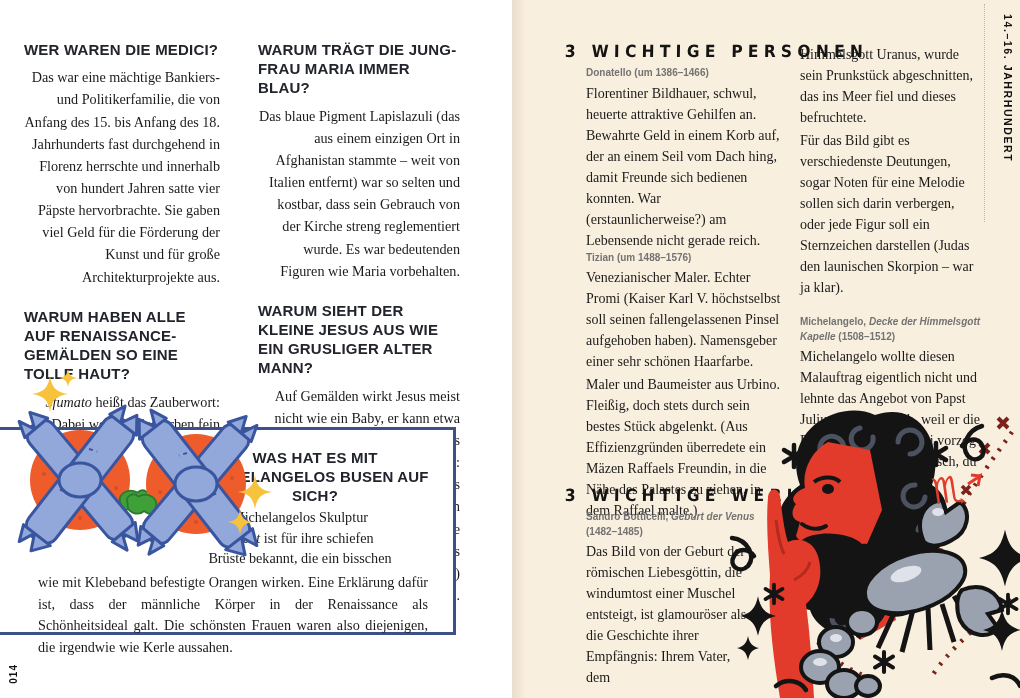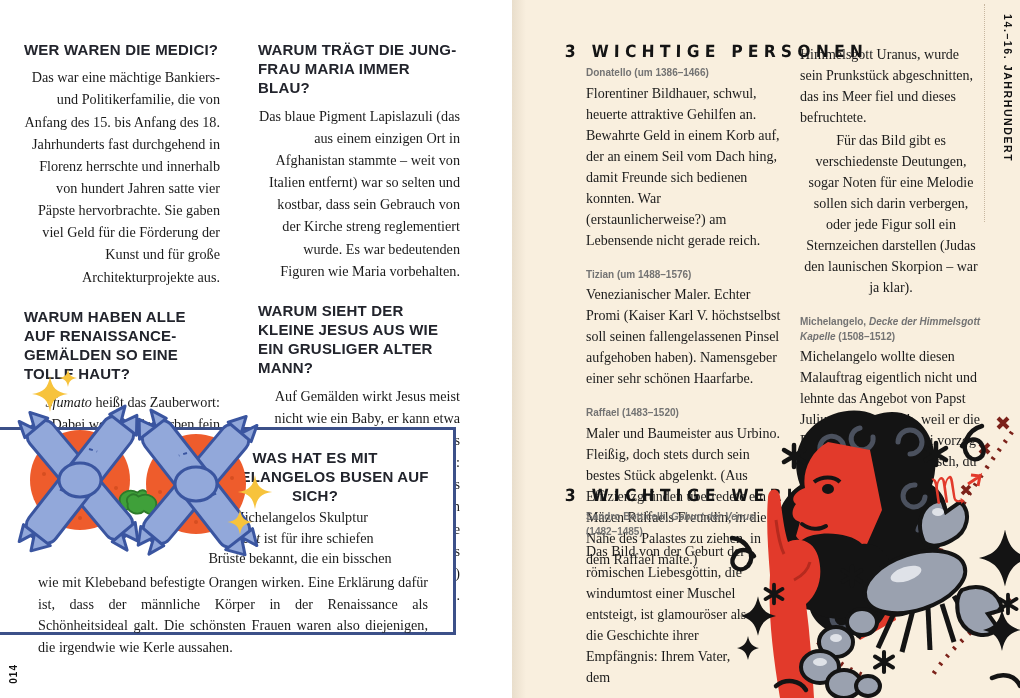--- a/index.html
+++ b/index.html
@@ -109,36 +109,35 @@
     <use href="#spark4" class="spark" transform="translate(240,156) scale(0.7)"></use>
   </svg>
 
   <div id="folio" class="abs">014</div>
 
   <div class="abs script-head" style="left:565px;top:42px;">3 WICHTIGE PERSONEN</div>
 
   <div class="abs rp-col" style="left:586px;top:66px;">
     <div class="entry-head">Donatello (um 1386–1466)</div>
     <p class="entry-body" style="margin:2px 0 0 0;">Florentiner Bildhauer, schwul, heuerte attraktive Gehilfen an. Bewahrte Geld in einem Korb auf, der an einem Seil vom Dach hing, damit Freunde sich bedienen konnten. War (erstaunlicherweise?) am Lebensende nicht gerade reich.</p>
-    <div class="entry-head" style="margin-top:17px;">Tizian (um 1488–1576)</div>
+    <div class="entry-head" style="margin-top:0;">Tizian (um 1488–1576)</div>
     <p class="entry-body" style="margin:2px 0 0 0;">Venezianischer Maler. Echter Promi (Kaiser Karl V. höchstselbst soll seinen fallengelassenen Pinsel aufgehoben haben). Namensgeber einer sehr schönen Haarfarbe.</p>
-    <div class="entry-head" style="margin-top:17px;">Raffael (1483–1520)</div>
     <p class="entry-body" style="margin:2px 0 0 0;">Maler und Baumeister aus Urbino. Fleißig, doch stets durch sein bestes Stück abgelenkt. (Aus Effizienzgründen überredete ein Mäzen Raffaels Freundin, in die Nähe des Palastes zu ziehen, in dem Raffael malte.)</p>
   </div>
 
   <div class="abs script-head" style="left:565px;top:486px;">3 WICHTIGE WERKE</div>
 
   <div class="abs rp-col" style="left:586px;top:510px;">
     <div class="entry-head"><span>Sandro Botticelli, </span><span class="ital">Geburt der Venus</span><span> (1482–1485)</span></div>
     <p class="entry-body" style="margin:2px 0 0 0;width:170px;">Das Bild von der Geburt der römischen Liebesgöttin, die windumtost einer Muschel entsteigt, ist glamouröser als die Geschichte ihrer Empfängnis: Ihrem Vater, dem</p>
   </div>
 
   <div class="abs" style="left:800px;top:44px;width:182px;">
     <p class="entry-body" style="margin:0;">Himmelsgott Uranus, wurde sein Prunkstück abgeschnitten, das ins Meer fiel und dieses befruchtete.</p>
-    <p class="entry-body" style="margin:2px 0 0 0;text-align:center;">Für das Bild gibt es verschiedenste Deutungen, sogar Noten für eine Melodie sollen sich darin verbergen, oder jede Figur soll ein Sternzeichen darstellen (Judas den launischen Skorpion – war ja klar).</p>
+    <p class="entry-body" style="margin:2px 0 0 0;">Für das Bild gibt es verschiedenste Deutungen, sogar Noten für eine Melodie sollen sich darin verbergen, oder jede Figur soll ein Sternzeichen darstellen (Judas den launischen Skorpion – war ja klar).</p>
     <div class="entry-head" style="margin-top:17px;"><span>Michelangelo, </span><span class="ital">Decke der Himmelsgott Kapelle</span><span> (1508–1512)</span></div>
     <p class="entry-body" style="margin:2px 0 0 0;">Michelangelo wollte diesen Malauftrag eigentlich nicht und lehnte das Angebot von Papst Julius II. erst mal ab, weil er die Bildhauerei der Malerei vorzog (Multitalent und wählerisch, du Angeber!).</p>
   </div>
 
   <svg class="abs" style="left:710px;top:390px;" width="310" height="308" viewBox="0 0 310 308">
     <defs>
       <g id="aster">
         <path d="M0,-11 L0,11 M-10,-6 L10,6 M-10,6 L10,-6" stroke="#141414" stroke-width="4.5" stroke-linecap="round"></path>
       </g>
       <path id="blackDiamond" d="M0,-22 C3,-8 8,-3 20,0 C8,3 3,8 0,22 C-3,8 -8,3 -20,0 C-8,-3 -3,-8 0,-22 Z" fill="#141414"></path>

